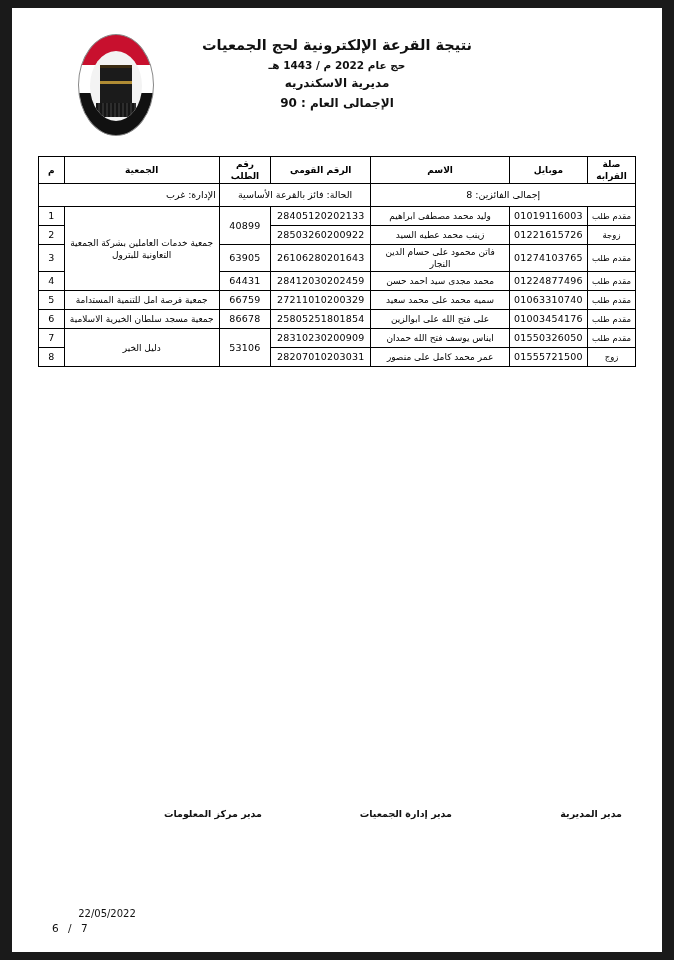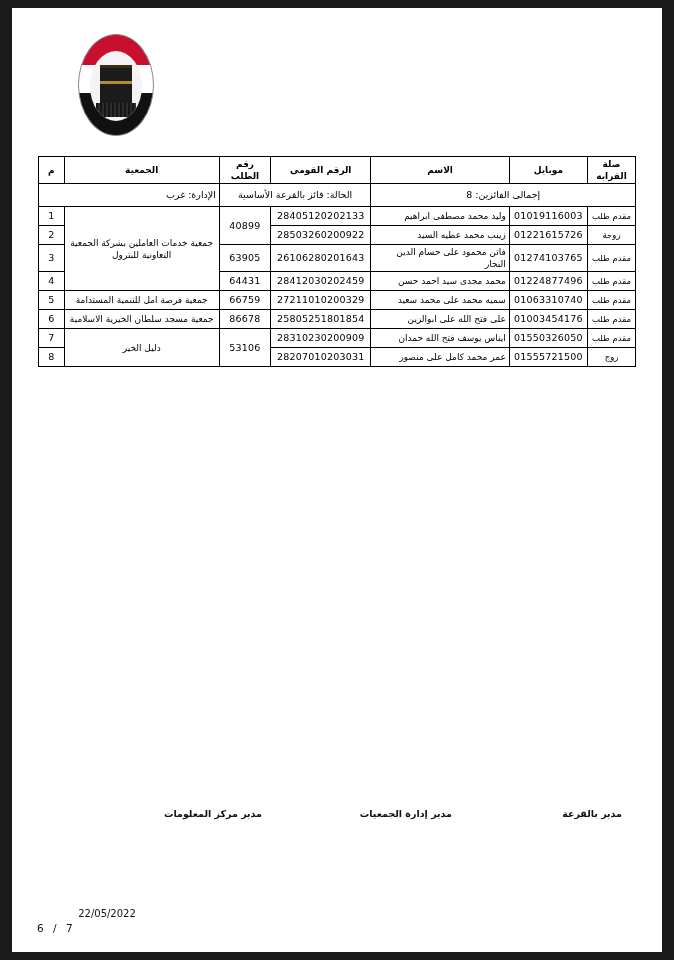--- a/index.html
+++ b/index.html
@@ -152,27 +152,27 @@
   .c-nid{width:95px;text-align:center;}
   .c-name{width:160px;text-align:center;}
   .c-mob{width:72px;text-align:center;border-radius:10px;}
   .c-rel{width:44px;text-align:center;}
 
   tbody td{height:16px;}
   td.num{text-align:center;font-size:9.5px;}
   td.assoc{text-align:center;font-size:9px;line-height:11px;margin-left:32px;}
   td.req{text-align:center;font-size:9.5px;letter-spacing:.2px;}
   td.nid{text-align:center;font-size:9.5px;letter-spacing:.2px;direction:ltr;}
-  td.name{font-size:9px;}
+  td.name{text-align:center;font-size:9px;}
   td.mob{text-align:center;font-size:9.5px;letter-spacing:.2px;direction:ltr;}
   td.rel{text-align:center;font-size:8.5px;}
 
   
   .footer{
-    position:absolute;left:1px;right:0;top:790px;height:150px;
+    position:absolute;left:16px;right:0;top:790px;height:150px;
     direction:rtl;
   }
   .sig-row{
     position:absolute;top:0;left:0;right:0;height:20px;
   }
   .sig{
     position:absolute;font-size:9.5px;font-weight:bold;color:#111;
   }
   .sig-info{right:400px;top:10px;}
   .sig-assoc{right:210px;top:10px;}
@@ -205,20 +205,29 @@
 
     <div class="logo-left">
       <div class="logo-oval">
         <div class="logo-inner">
           <div class="kaaba"></div>
           <div class="logo-fringe"></div>
         </div>
       </div>
     </div>
 
+    <div class="title-block">
+      <div class="t-main">نتيجة القرعة الإلكترونية لحج الجمعيات</div>
+      <div class="t-sub">حج عام 2022 م / 1443 هـ</div>
+      <div class="t-dir">مديرية الاسكندريه</div>
+      <div class="t-total">
+        <span>الإجمالى العام :</span>
+        <span>90</span>
+      </div>
+    </div>
 
   </div>
 
   <div class="table-wrap">
     <table class="main">
       <tbody>
         <tr class="meta-row">
           <td class="meta-total" colspan="3">إجمالى الفائزين:  8</td>
           <td class="meta-status" colspan="2">الحالة:  فائز بالقرعة الأساسية</td>
           <td class="meta-idara" colspan="2">الإدارة:  غرب</td>
@@ -303,21 +312,21 @@
             <td class="num">8</td>
           </tr>
         </tbody>
     </table>
   </div>
 
   <div class="footer">
     <div class="sig-row">
       <div class="sig sig-info">مدير مركز المعلومات</div>
       <div class="sig sig-assoc">مدير إدارة الجمعيات</div>
-      <div class="sig sig-dir">مدير بالقرعة</div>
+      <div class="sig sig-dir">مدير المديرية</div>
     </div>
 
 
     <div class="date">22/05/2022</div>
     <div class="pagenum">6  /  7</div>
   </div>
 
 </div>
 
 </body></html>

